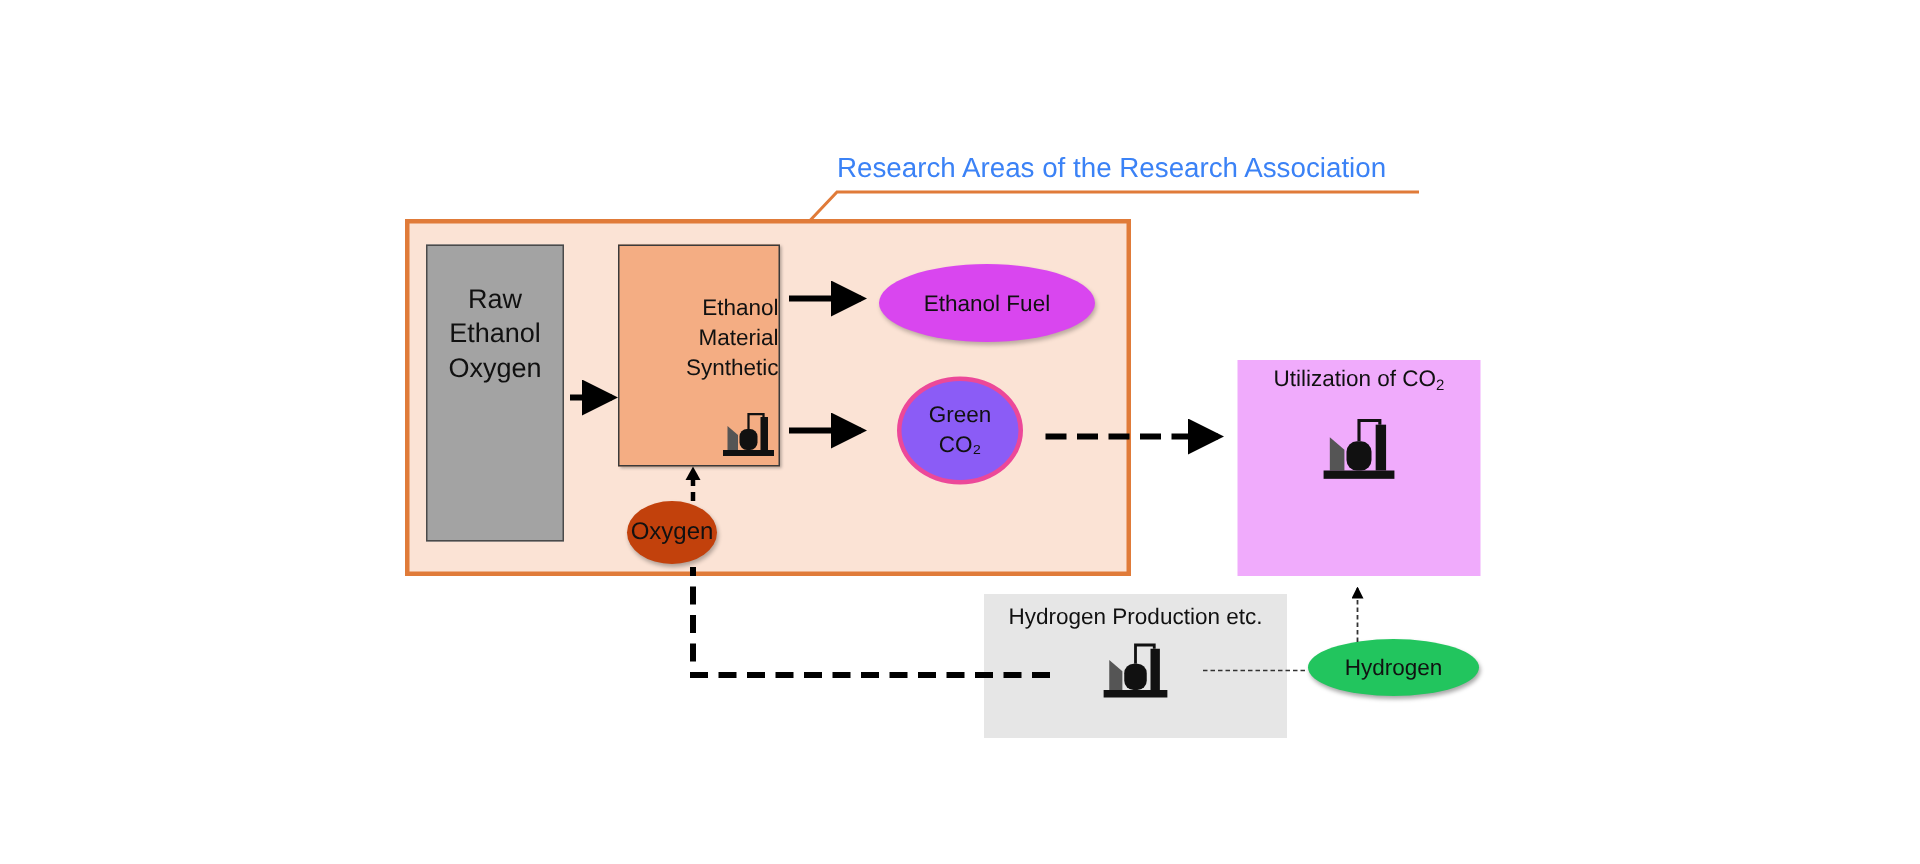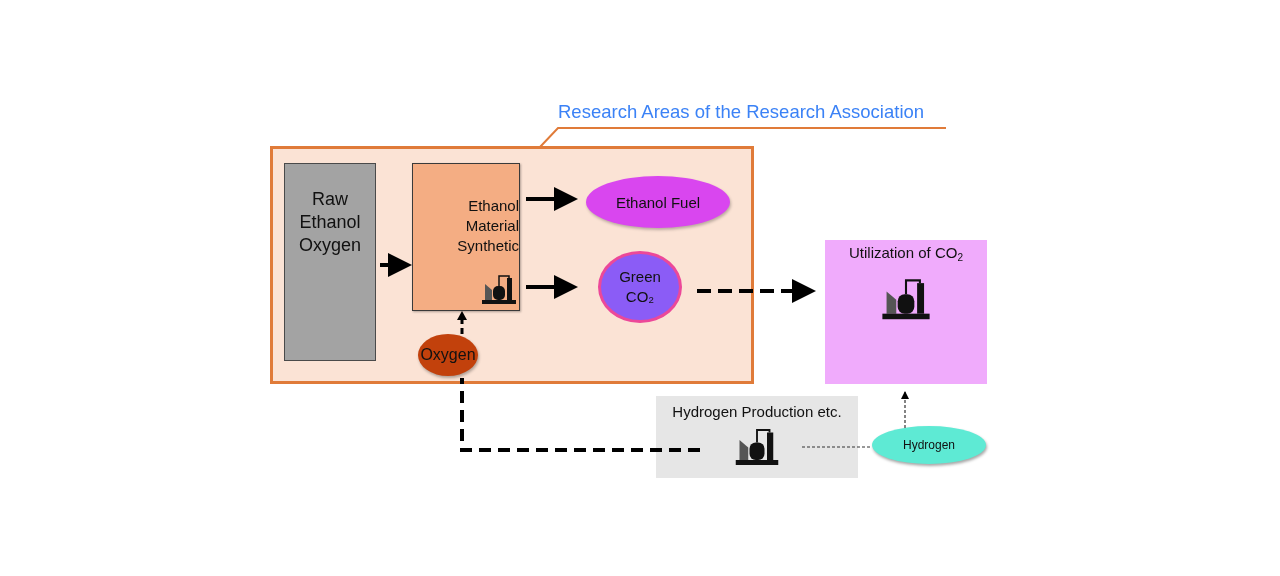--- a/index.html
+++ b/index.html
@@ -17,24 +17,24 @@
          font-size:15px; line-height:20px; padding-top:32px; box-shadow:1px 1px 2px rgba(0,0,0,.3);}
   .ellipse { display:flex; align-items:center; justify-content:center; text-align:center; border-radius:50%; }
   .fuel { left:586px; top:176px; width:144px; height:52px; background:#d946ef;
           box-shadow:1px 2px 3px rgba(0,0,0,.25); font-size:15px; }
   .green { left:598px; top:251px; width:84px; height:72px; background:#8b5cf6;
            border:3px solid #ec4899; box-sizing:border-box; font-size:15px; line-height:20px; }
   .oxygen { left:418px; top:334px; width:60px; height:42px; background:#c2410c;
             box-shadow:1px 2px 3px rgba(0,0,0,.3); font-size:16px; }
   .util { left:825px; top:240px; width:162px; height:144px; background:#f0abfc;
           text-align:center; font-size:15px; line-height:20px; padding-top:3px; box-sizing:border-box; }
-  .hprod { left:656px; top:396px; width:202px; height:82px; background:#e6e6e6;
+  .hprod { left:656px; top:396px; width:202px; height:96px; background:#e6e6e6;
            text-align:center; font-size:15px; padding-top:7px; box-sizing:border-box; }
-  .hydrogen { left:872px; top:426px; width:114px; height:38px; background:#5eead4;
-              box-shadow:1px 2px 3px rgba(0,0,0,.35); font-size:12px;text-align:right; }
+  .hydrogen { left:872px; top:426px; width:114px; height:38px; background:#22c55e;
+              box-shadow:1px 2px 3px rgba(0,0,0,.35); font-size:15px;text-align:right; }
   svg.overlay { position:absolute; left:0; top:0; }
   sub { font-size:10px; vertical-align:-3px; }
 </style>
 </head>
 <body>
 
 <div class="abs title">Research Areas of the Research Association</div>
 
 <div class="abs outer"></div>
 

